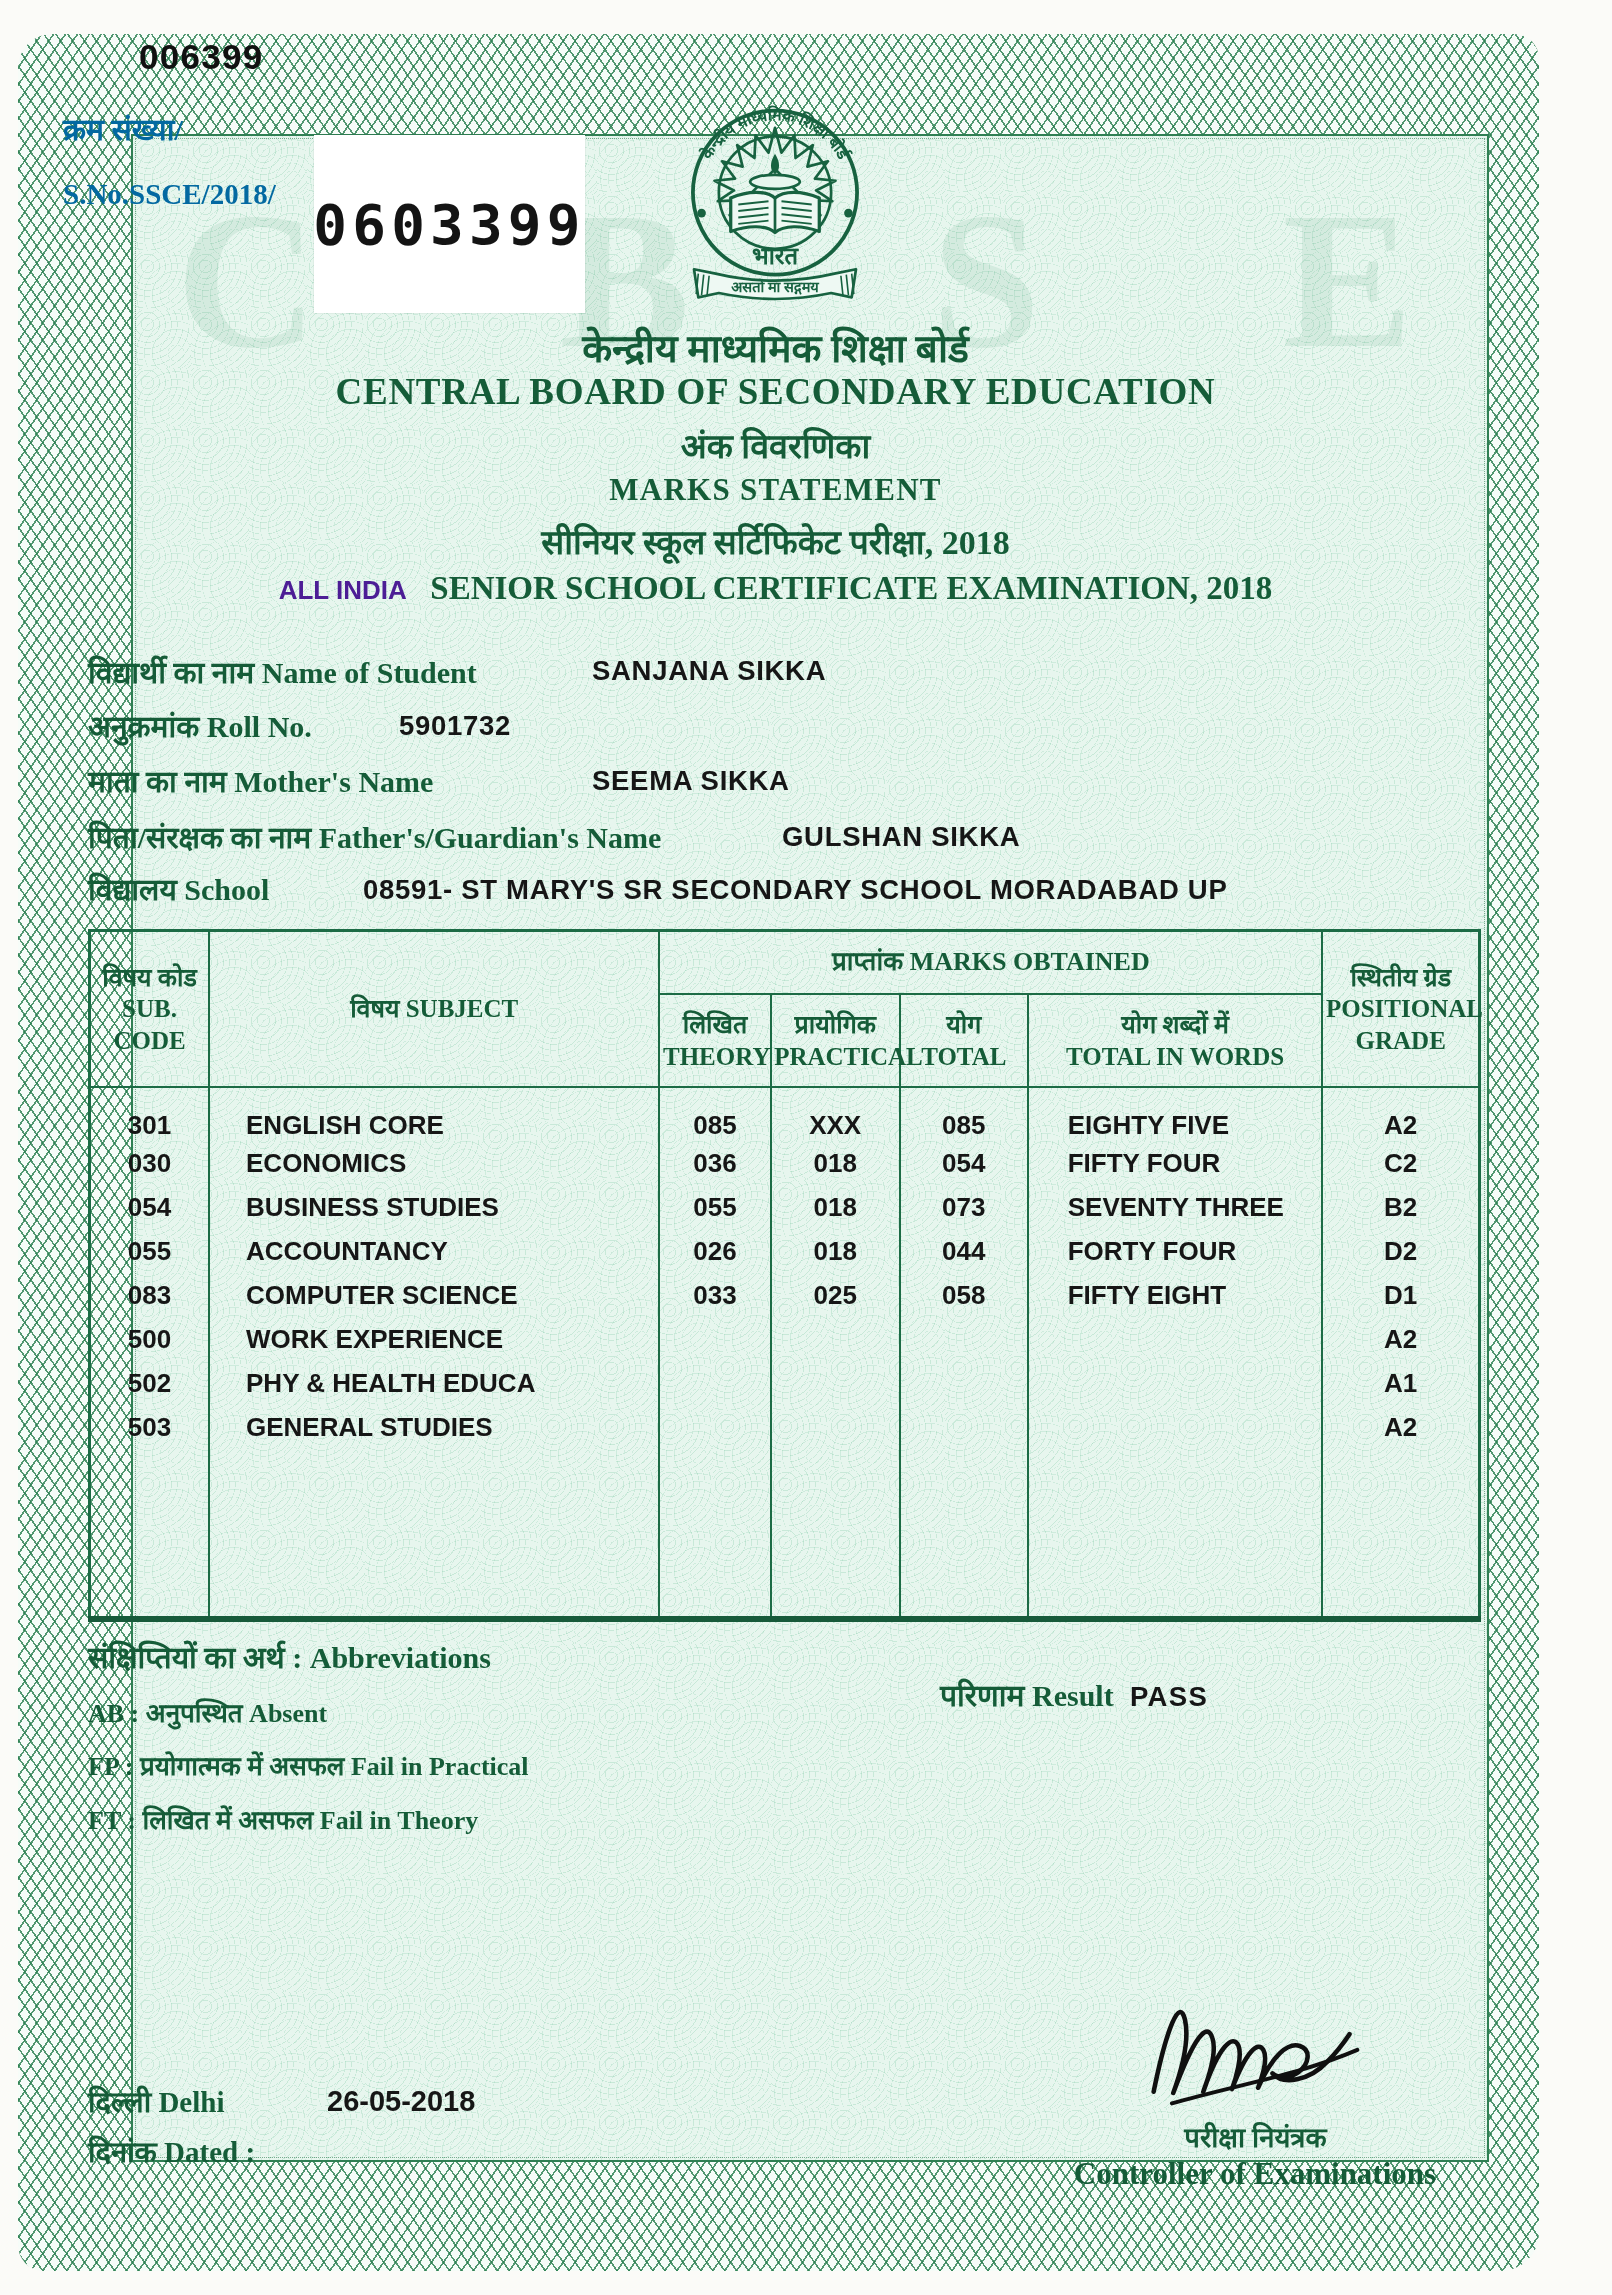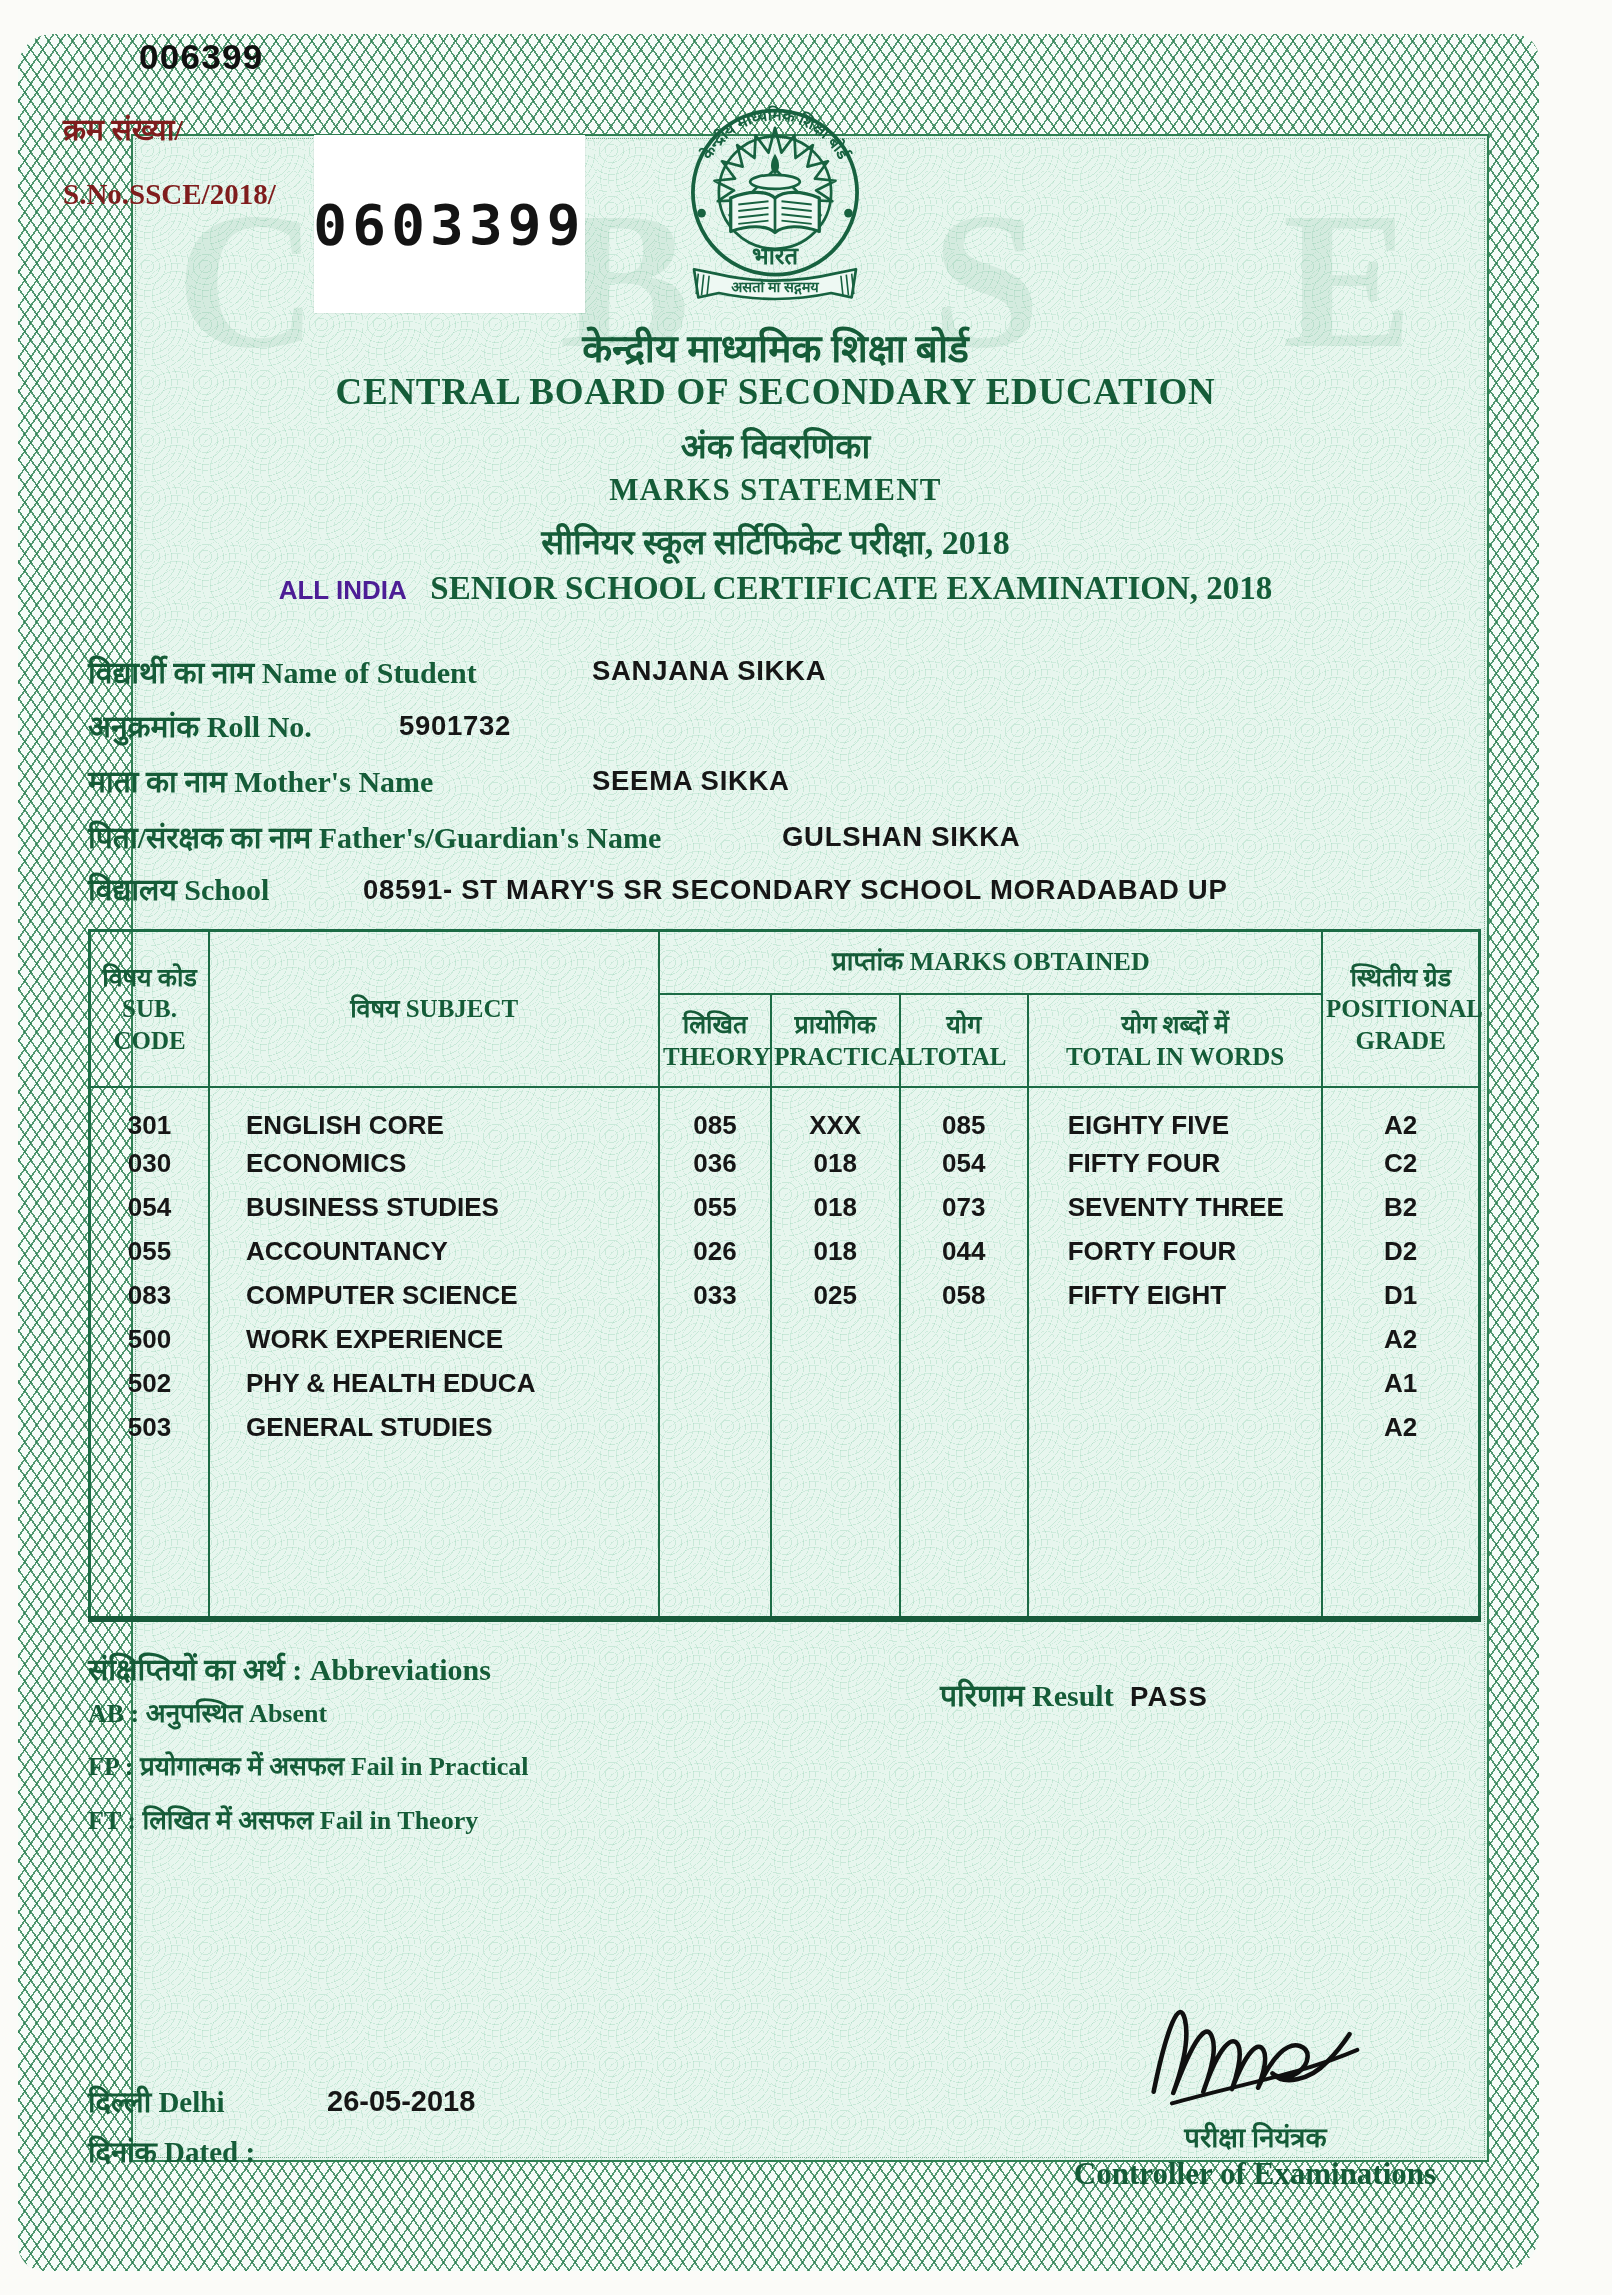--- a/index.html
+++ b/index.html
@@ -35,21 +35,21 @@
     font-family:"Liberation Serif",serif;font-weight:bold;font-size:196px;
     color:rgba(72,160,112,.12);letter-spacing:26px;user-select:none;
   }
   .abs{position:absolute;}
   .green{color:#155c38;}
   .serifb{font-family:"Liberation Serif",serif;font-weight:bold;}
   .sansb{font-family:"Liberation Sans",sans-serif;font-weight:bold;color:#161616;}
   .hdr-center{left:92px;width:1367px;text-align:center;}
 
   .top-serial{left:139px;top:37px;font-family:"Liberation Sans",sans-serif;font-weight:bold;font-size:35px;color:#111;letter-spacing:1.3px;}
-  .red-label{color:#7f1d1d;font-family:"Liberation Serif",serif;font-weight:bold;line-height:1.35;}
+  .red-label{color:#0369a1;font-family:"Liberation Serif",serif;font-weight:bold;line-height:1.35;}
   .serial-box{
     left:314px;top:135px;width:271px;height:178px;background:#fff;
     box-shadow:0 0 0 0.7px rgba(0,0,0,.05);
     display:flex;align-items:center;justify-content:center;
   }
   .serial-num{font-family:"DejaVu Sans Mono",monospace;font-weight:600;font-size:56px;color:#141414;letter-spacing:5.2px;}
 
   .title-hi{top:320px;font-size:39px;}
   .title-en{top:370px;font-size:37px;letter-spacing:0.7px;}
   .subtitle-hi{top:422px;font-size:34px;}
@@ -286,21 +286,21 @@
           <td></td>
           <td></td>
         <td></td>
           <td></td>
           <td></td>
         <td></td>
       </tr>
     </tbody>
   </table>
 
-  <div class="abs serifb green abbr-head" style="left:88px;top:1636px;margin-top:12px;">संक्षिप्तियों का अर्थ : Abbreviations</div>
+  <div class="abs serifb green abbr-head" style="left:88px;top:1636px;">संक्षिप्तियों का अर्थ : Abbreviations</div>
   <div class="abs serifb green abbr-line" style="left:88px;top:1694px;">AB : अनुपस्थित Absent</div>
   <div class="abs serifb green abbr-line" style="left:88px;top:1747px;">FP : प्रयोगात्मक में असफल Fail in Practical</div>
   <div class="abs serifb green abbr-line" style="left:88px;top:1801px;">FT : लिखित में असफल Fail in Theory</div>
 
   <div class="abs serifb green result-label" style="left:940px;top:1674px;">परिणाम Result</div>
   <div class="abs sansb result-value" style="left:1130px;top:1681px;">PASS</div>
 
   <div class="abs serifb green" style="left:88px;top:2081px;font-size:29px;">दिल्ली Delhi</div>
   <div class="abs sansb" style="left:327px;top:2085px;font-size:29px;">26-05-2018</div>
   <div class="abs serifb green" style="left:88px;top:2131px;font-size:29px;">दिनांक Dated :</div>

